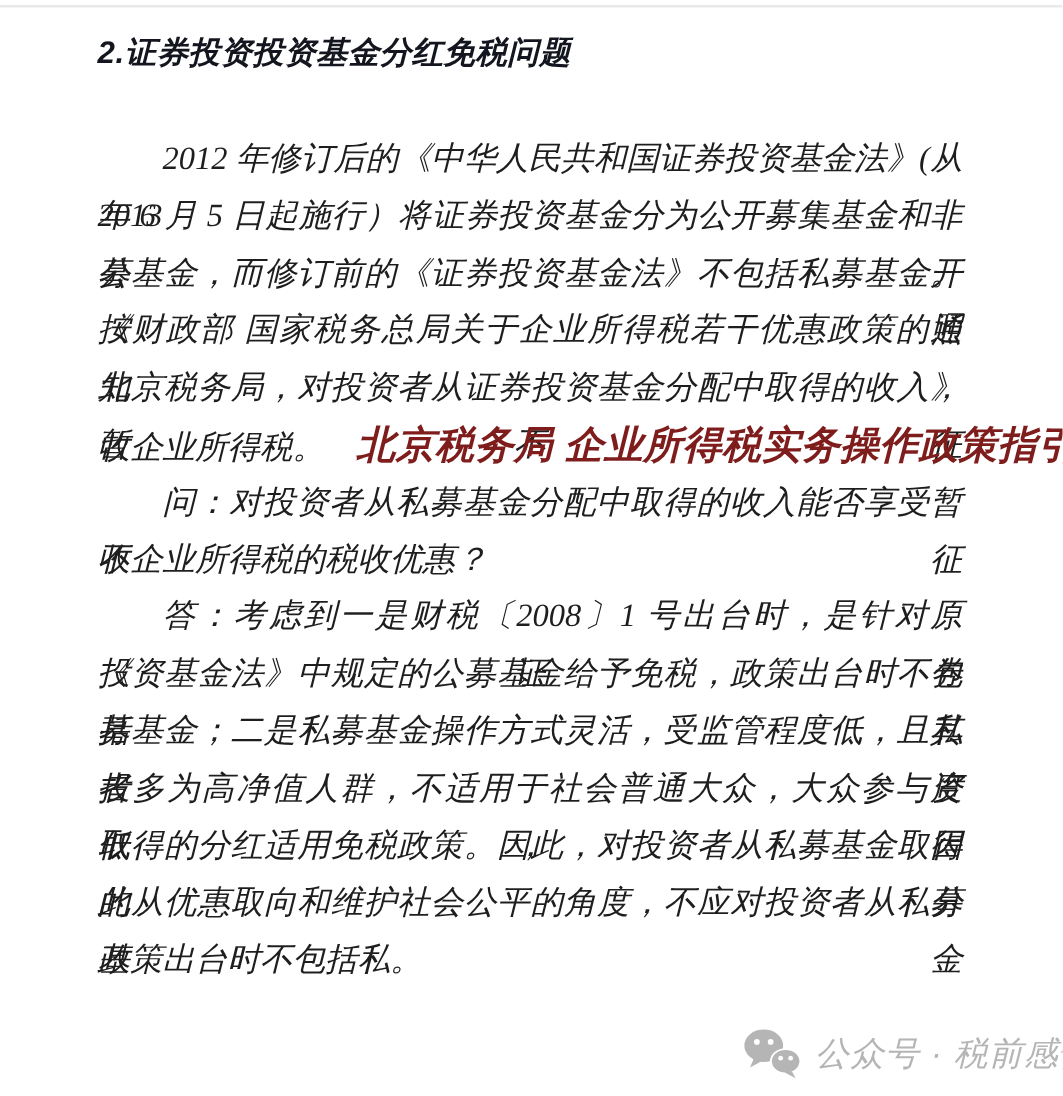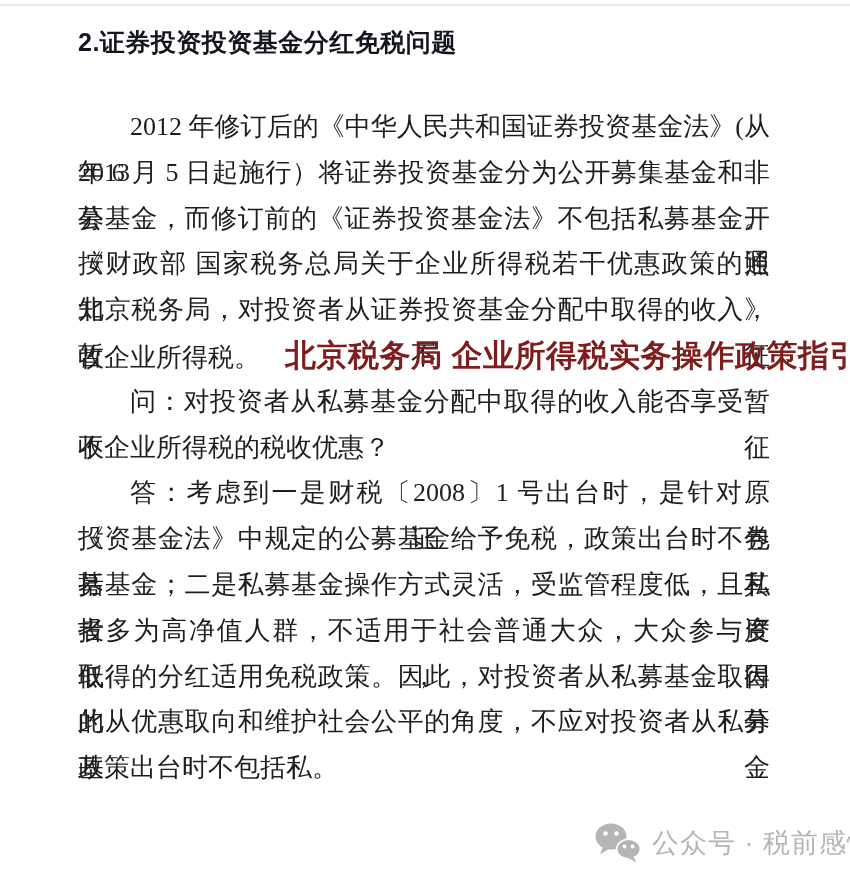--- a/index.html
+++ b/index.html
@@ -7,20 +7,21 @@
   body {
     width: 850px; height: 877px;
     position: relative;
     overflow: hidden;
     font-family: "Liberation Serif", "DejaVu Serif", serif;
   }
   .page {
     position: relative;
     width: 850px; height: 877px;
     background: #ffffff;
+    font-style: italic;
   }
   .top-edge {
     position: absolute;
     top: 4px; left: 0;
     width: 100%; height: 2px;
     background: #e9e9e9;
   }
   .content {
     position: absolute;
     left: 78px; top: 26px;

